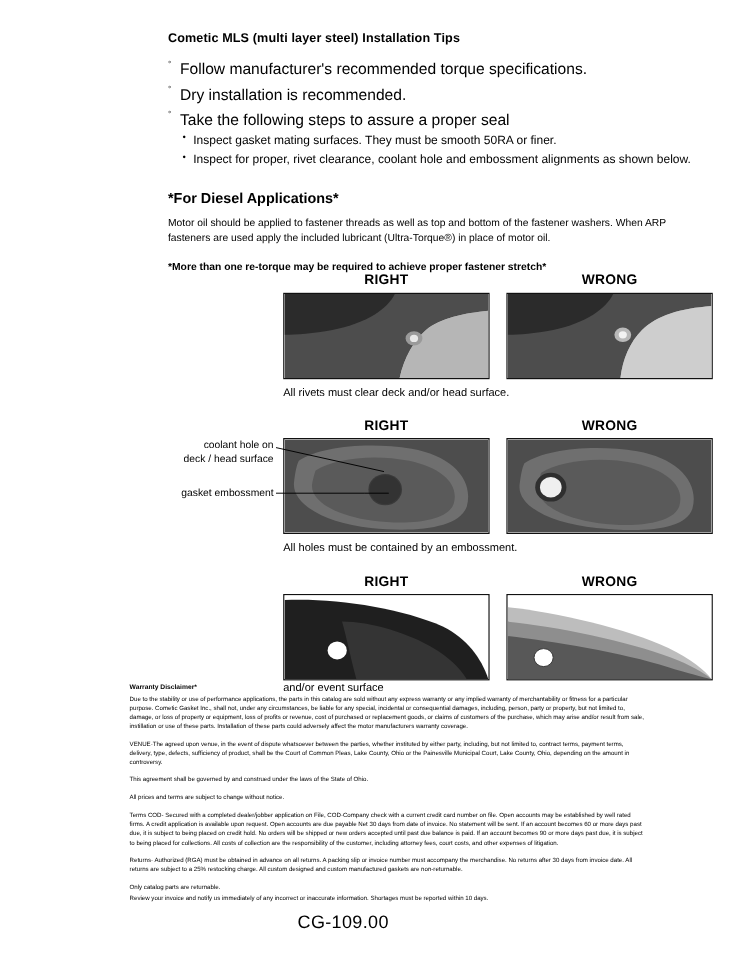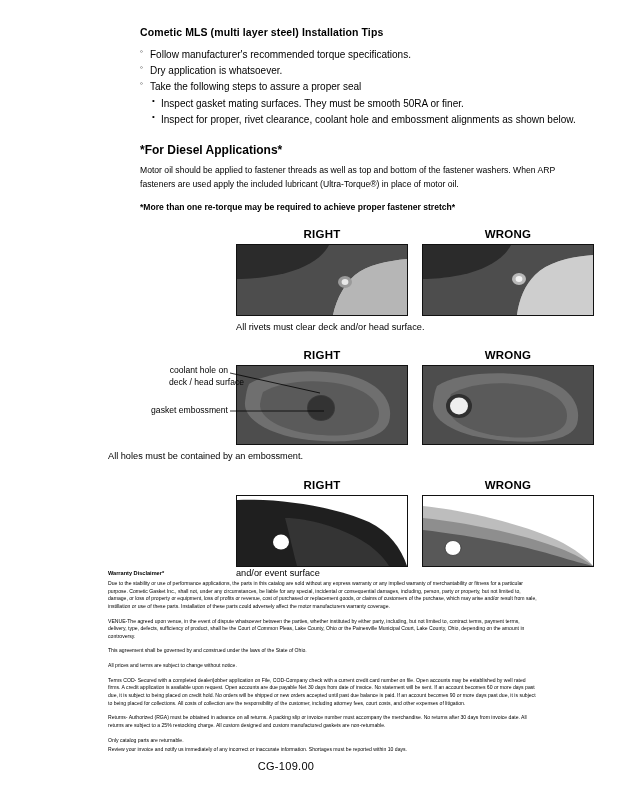--- a/index.html
+++ b/index.html
@@ -35,21 +35,21 @@
     font-weight: bold;
     margin: 0 0 9px 0;
     letter-spacing: 0.1px;
   }
   ul.bullets {
     list-style: none;
     margin: 0;
     padding: 0;
   }
   ul.bullets > li {
-    font-size: 10px;
+    font-size: 13px;
     line-height: 1.62;
     position: relative;
     padding-left: 10px;
   }
   ul.bullets > li::before {
     content: "\25E6";
     position: absolute;
     left: 0;
     top: -1px;
     font-size: 8px;
@@ -165,36 +165,36 @@
     line-height: 1.5;
     margin: 0 0 7px 0;
     text-align: left;
   }
   .docnum {
     position: absolute;
     left: 0;
     top: 760px;
     width: 510px;
     text-align: center;
-    font-size: 11px;
+    font-size: 15px;
     letter-spacing: 0.3px;
   }
   .docnum span { margin-left: 62px; }
 </style>
 </head>
 <body>
 
 <div class="page">
 
   <div class="content">
     <h1 class="title">Cometic MLS (multi layer steel) Installation Tips</h1>
 
     <ul class="bullets">
       <li>Follow manufacturer's recommended torque specifications.</li>
-      <li>Dry application is whatsoever.</li>
+      <li>Dry installation is recommended.</li>
       <li>Take the following steps to assure a proper seal</li>
     </ul>
     <ul class="sub">
       <li>Inspect gasket mating surfaces.  They must be smooth 50RA or finer.</li>
       <li>Inspect for proper, rivet clearance, coolant hole and embossment alignments as shown below.</li>
     </ul>
 
     <h2 class="subhead">*For Diesel Applications*</h2>
     <p class="para">Motor oil should be applied to fastener threads as well as top and bottom of the fastener washers. When ARP fasteners are used apply the included lubricant (Ultra-Torque®) in place of motor oil.</p>
     <p class="note">*More than one re-torque may be required to achieve proper fastener stretch*</p>
@@ -257,30 +257,30 @@
               <path d="M28,28 C44,18 76,14 106,20 C134,26 148,40 143,56 C138,70 108,74 76,70 C46,66 24,54 25,40 C26,34 27,31 28,28 Z" fill="#5a5a5a"></path>
               <ellipse cx="36" cy="40" rx="13" ry="12" fill="#2f2f2f"></ellipse>
               <ellipse cx="36" cy="40" rx="9" ry="8.5" fill="#efefef"></ellipse>
             </svg>
           </div>
         </div>
       </div>
 
       <div class="callouts">
         <span class="callout-text" style="left:0px; top:16px; width:120px;">coolant hole on</span>
-        <span class="callout-text" style="left:16px; top:28px; width:120px;">deck / head surface</span>
+        <span class="callout-text" style="left:0px; top:28px; width:120px;">deck / head surface</span>
         <span class="callout-text" style="left:0px; top:56px; width:120px;">gasket embossment</span>
         <svg width="440" height="110" style="position:absolute; left:0; top:0;">
           <line x1="122" y1="24" x2="212" y2="44" stroke="#000" stroke-width="0.8"></line>
           <line x1="122" y1="62" x2="196" y2="62" stroke="#000" stroke-width="0.8"></line>
           <line x1="196" y1="62" x2="216" y2="62" stroke="#000" stroke-width="0.8"></line>
         </svg>
       </div>
     </div>
-    <div class="caption" style="">All holes must be contained by an embossment.</div>
+    <div class="caption" style="margin-left:128px;">All holes must be contained by an embossment.</div>
 
     <div class="fig-row" style="margin-left:128px; margin-top:16px;">
       <div class="fig-block">
         <div class="fig-label">RIGHT</div>
         <div class="fig-box">
           <svg width="170" height="70" viewBox="0 0 170 70">
             <rect x="0" y="0" width="170" height="70" fill="#ffffff"></rect>
             <path d="M0,4 C40,2 96,10 132,26 C152,36 164,52 170,70 L0,70 Z" fill="#1f1f1f"></path>
             <path d="M48,22 C72,22 104,32 124,44 C136,51 146,60 152,70 L60,70 C56,56 52,36 48,22 Z" fill="#343434"></path>
             <ellipse cx="44" cy="46" rx="8" ry="7.5" fill="#ffffff"></ellipse>

